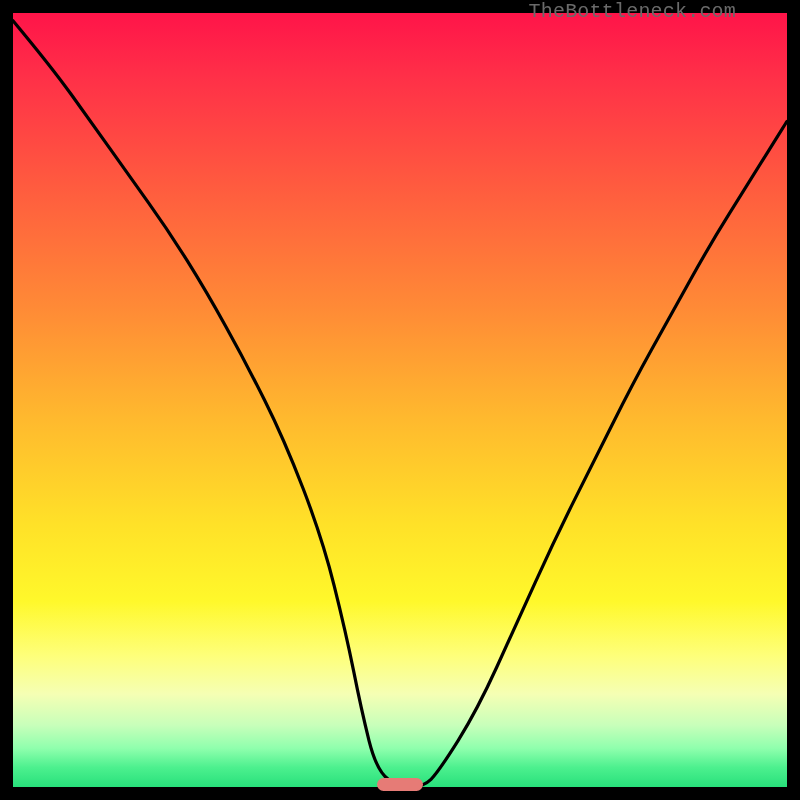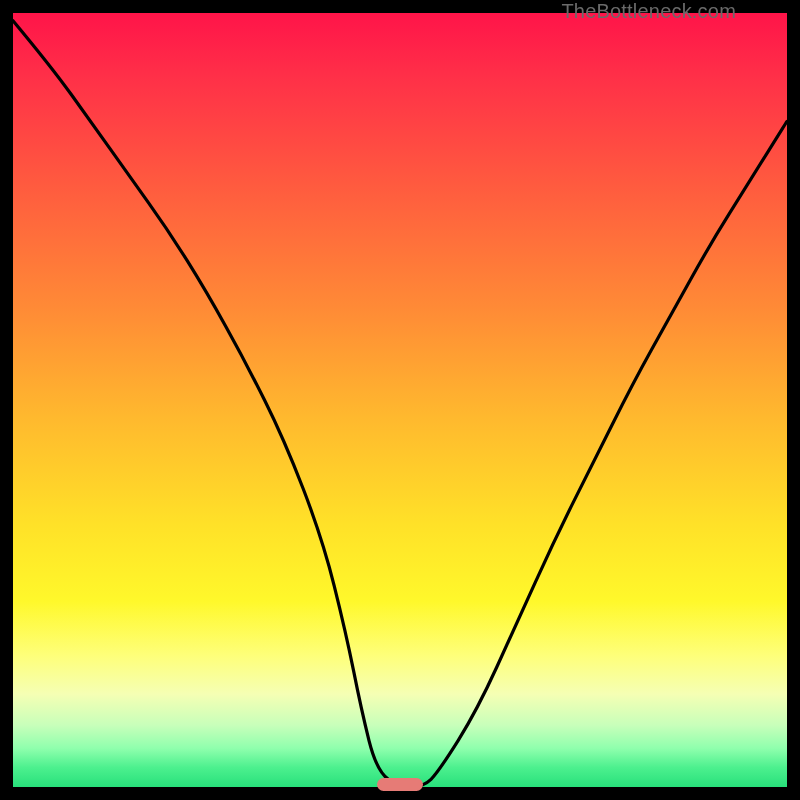--- a/index.html
+++ b/index.html
@@ -9,20 +9,21 @@
     height: 800px;
     background: #000;
     overflow: hidden;
     font-family: Arial, Helvetica, sans-serif;
   }
   .frame {
     position: relative;
     width: 740px;
     height: 800px;
     background: #000;
+    font-family: Liberation Mono, monospace;
   }
   .plot-area {
     position: absolute;
     left: 13px;
     top: 13px;
     width: 774px;
     height: 774px;
     
     background: linear-gradient(
       to bottom,

